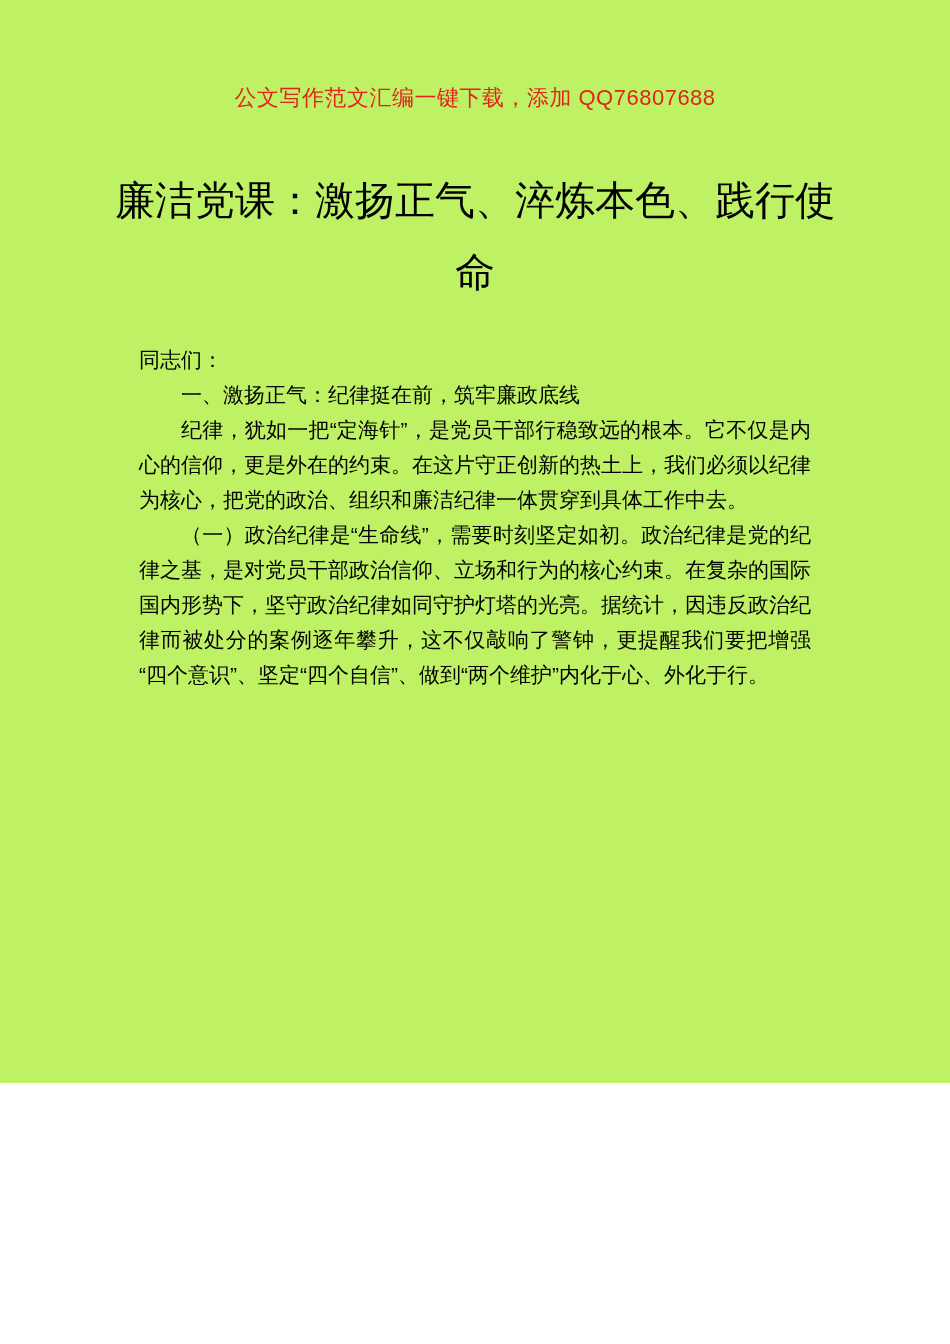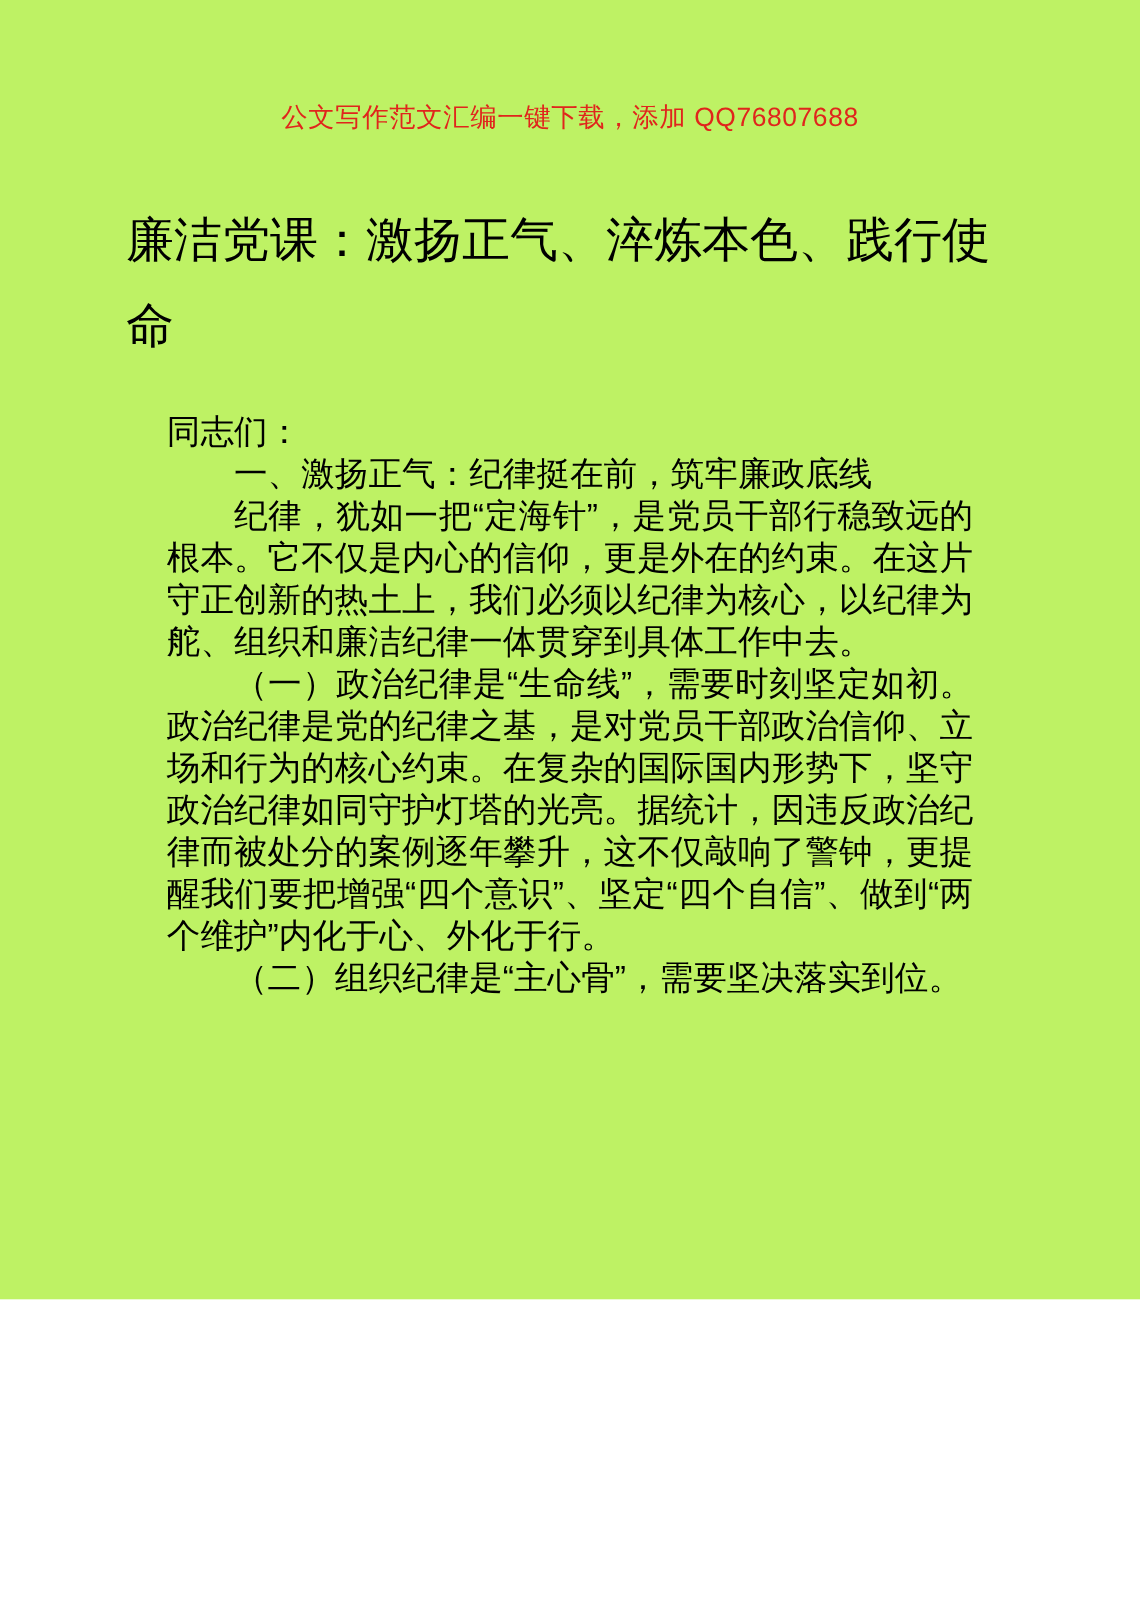--- a/index.html
+++ b/index.html
@@ -20,30 +20,30 @@
     padding-top: 84px;
     text-align: center;
     font-size: 22px;
     line-height: 28px;
     color: #e0251c;
     letter-spacing: 0.5px;
   }
   .doc-title {
     width: 740px;
     margin: 52px auto 0;
-    text-align: left;
+    text-align: center;
     font-size: 40px;
     font-weight: 400;
     line-height: 72px;
     color: #000000;
   }
   .content {
     width: 672px;
     margin: 34px auto 0;
-    font-size: 28px;
+    font-size: 21px;
     line-height: 35px;
     text-align: justify;
     color: #000000;
   }
   .salutation {
     text-indent: 0;
   }
   .para {
     margin: 0;
     text-indent: 2em;
@@ -57,18 +57,17 @@
 
 <div class="page">
   <div class="promo">公文写作范文汇编一键下载，添加 QQ76807688</div>
 
   <h1 class="doc-title">廉洁党课：激扬正气、淬炼本色、践行使命</h1>
 
   <div class="content">
     <div class="salutation">同志们：</div>
     <div>
         <div class="para heading">一、激扬正气：纪律挺在前，筑牢廉政底线</div>
-        <div class="para body">纪律，犹如一把“定海针”，是党员干部行稳致远的根本。它不仅是内心的信仰，更是外在的约束。在这片守正创新的热土上，我们必须以纪律为核心，以纪律为舵、组织和廉洁纪律一体贯穿到具体工作中去。</div>
+        <div class="para body">纪律，犹如一把“定海针”，是党员干部行稳致远的根本。它不仅是内心的信仰，更是外在的约束。在这片守正创新的热土上，我们必须以纪律为核心，把党的政治、组织和廉洁纪律一体贯穿到具体工作中去。</div>
         <div class="para body">（一）政治纪律是“生命线”，需要时刻坚定如初。政治纪律是党的纪律之基，是对党员干部政治信仰、立场和行为的核心约束。在复杂的国际国内形势下，坚守政治纪律如同守护灯塔的光亮。据统计，因违反政治纪律而被处分的案例逐年攀升，这不仅敲响了警钟，更提醒我们要把增强“四个意识”、坚定“四个自信”、做到“两个维护”内化于心、外化于行。</div>
-        <div class="para body">（二）组织纪律是“主心骨”，需要坚决落实到位。</div>
       </div>
   </div>
 </div>
 
 </body></html>

